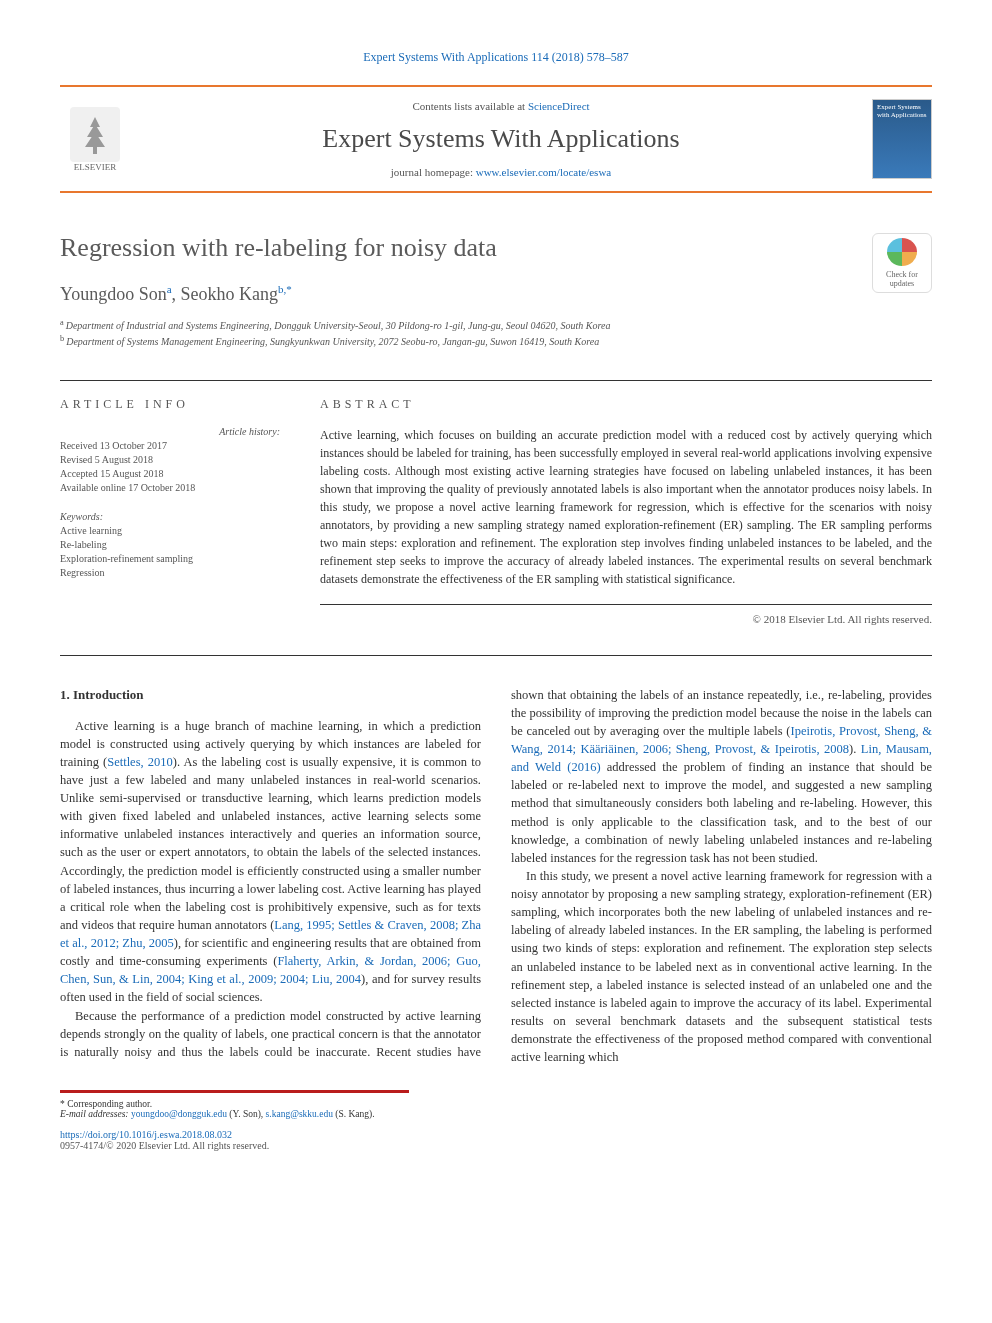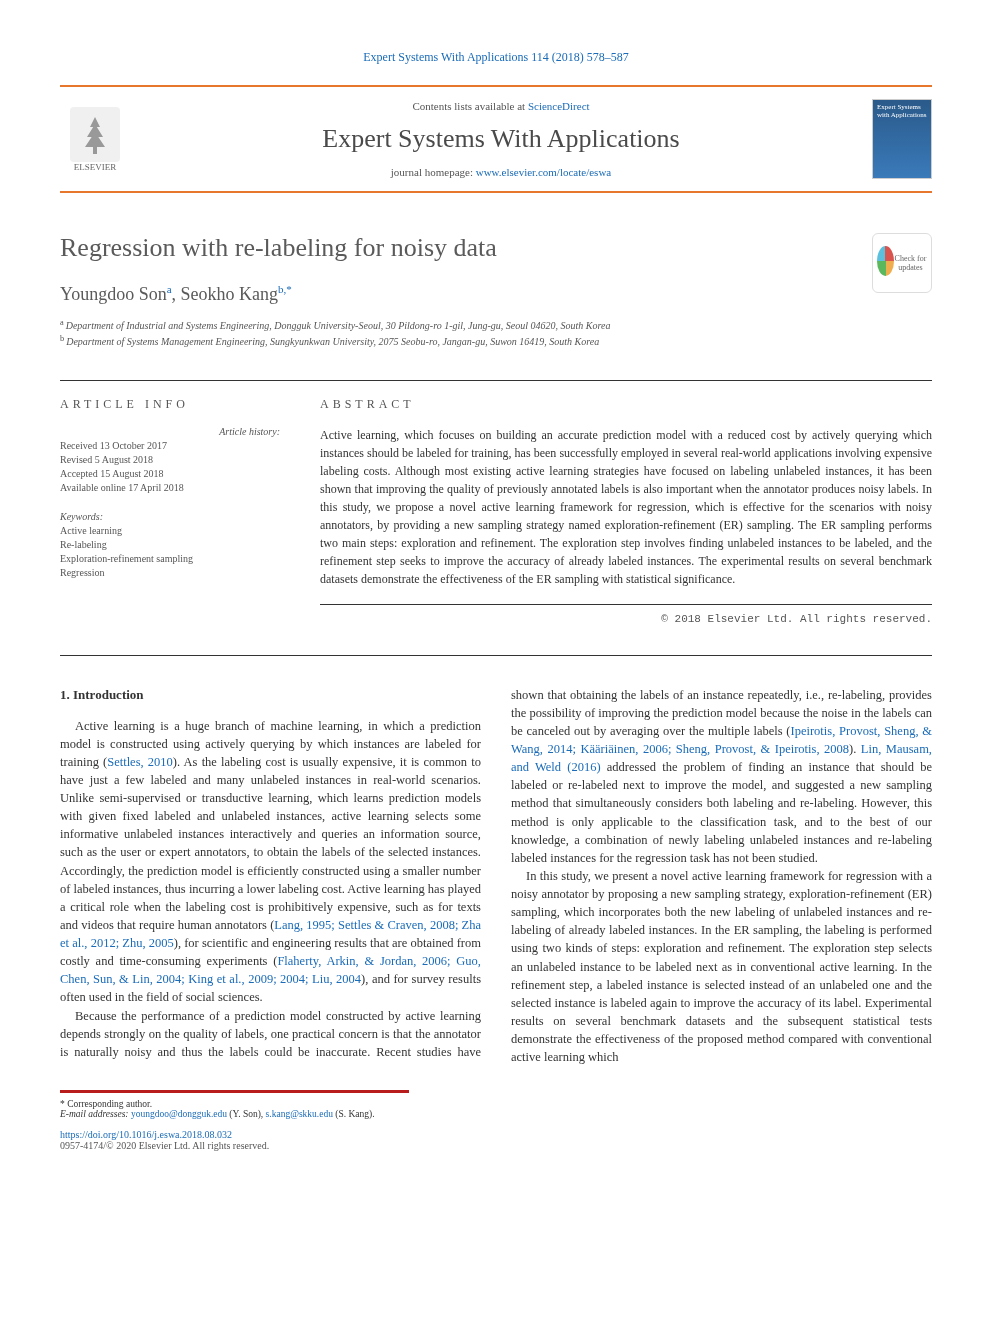--- a/index.html
+++ b/index.html
@@ -100,20 +100,21 @@
     line-height: 1.4;
   }
   .affiliations sup { font-style: normal; margin-right: 2px; }
   .check-updates {
     float: right;
     width: 60px;
     height: 60px;
     border: 1px solid #ddd;
     border-radius: 6px;
     display: flex;
+    flex-direction: column;
     align-items: center;
     justify-content: center;
     font-size: 8px;
     color: #666;
     text-align: center;
     padding: 4px;
   }
   .check-icon {
     width: 30px;
     height: 30px;
@@ -168,21 +169,20 @@
   }
   .abstract-text {
     line-height: 1.5;
     text-align: justify;
     margin-bottom: 16px;
   }
   .copyright-line {
     text-align: right;
     font-size: 11px;
     color: #555;
-    font-family: Liberation Mono, monospace;
   }
   .divider2 {
     border: none;
     border-top: 1px solid #333;
     margin: 8px 0 30px 0;
   }
   .body-cols {
     column-count: 2;
     column-gap: 30px;
     font-size: 12.5px;
@@ -249,33 +249,33 @@
   </div>
 
   <h1 class="article-title">Regression with re-labeling for noisy data</h1>
 
   <div class="authors">
     <span>Youngdoo Son</span><sup>a</sup><span>, </span><span>Seokho Kang</span><sup>b,</sup><sup>*</sup>
   </div>
 
   <div class="affiliations">
     <div><sup>a</sup><span>Department of Industrial and Systems Engineering, Dongguk University-Seoul, 30 Pildong-ro 1-gil, Jung-gu, Seoul 04620, South Korea</span></div>
-    <div><sup>b</sup><span>Department of Systems Management Engineering, Sungkyunkwan University, 2075 Seobu-ro, Jangan-gu, Suwon 16419, South Korea</span></div>
+    <div><sup>b</sup><span>Department of Systems Management Engineering, Sungkyunkwan University, 2072 Seobu-ro, Jangan-gu, Suwon 16419, South Korea</span></div>
   </div>
 
   <hr class="divider">
 
   <div class="info-abstract">
     <div class="article-info">
       <div class="info-heading">ARTICLE INFO</div>
       <div class="history-label">Article history:</div>
       <div class="history-item">Received 13 October 2017</div>
       <div class="history-item">Revised 5 August 2018</div>
       <div class="history-item">Accepted 15 August 2018</div>
-      <div class="history-item">Available online 17 April 2018</div>
+      <div class="history-item">Available online 17 October 2018</div>
       <div class="keywords-label">Keywords:</div>
       <div class="keyword-item">Active learning</div>
       <div class="keyword-item">Re-labeling</div>
       <div class="keyword-item">Exploration-refinement sampling</div>
       <div class="keyword-item">Regression</div>
     </div>
     <div class="abstract">
       <div class="abstract-heading">ABSTRACT</div>
       <div class="abstract-text">Active learning, which focuses on building an accurate prediction model with a reduced cost by actively querying which instances should be labeled for training, has been successfully employed in several real-world applications involving expensive labeling costs. Although most existing active learning strategies have focused on labeling unlabeled instances, it has been shown that improving the quality of previously annotated labels is also important when the annotator produces noisy labels. In this study, we propose a novel active learning framework for regression, which is effective for the scenarios with noisy annotators, by providing a new sampling strategy named exploration-refinement (ER) sampling. The ER sampling performs two main steps: exploration and refinement. The exploration step involves finding unlabeled instances to be labeled, and the refinement step seeks to improve the accuracy of already labeled instances. The experimental results on several benchmark datasets demonstrate the effectiveness of the ER sampling with statistical significance.</div>
       <hr style="border:none;border-top:1px solid #333;margin-bottom:8px;">

